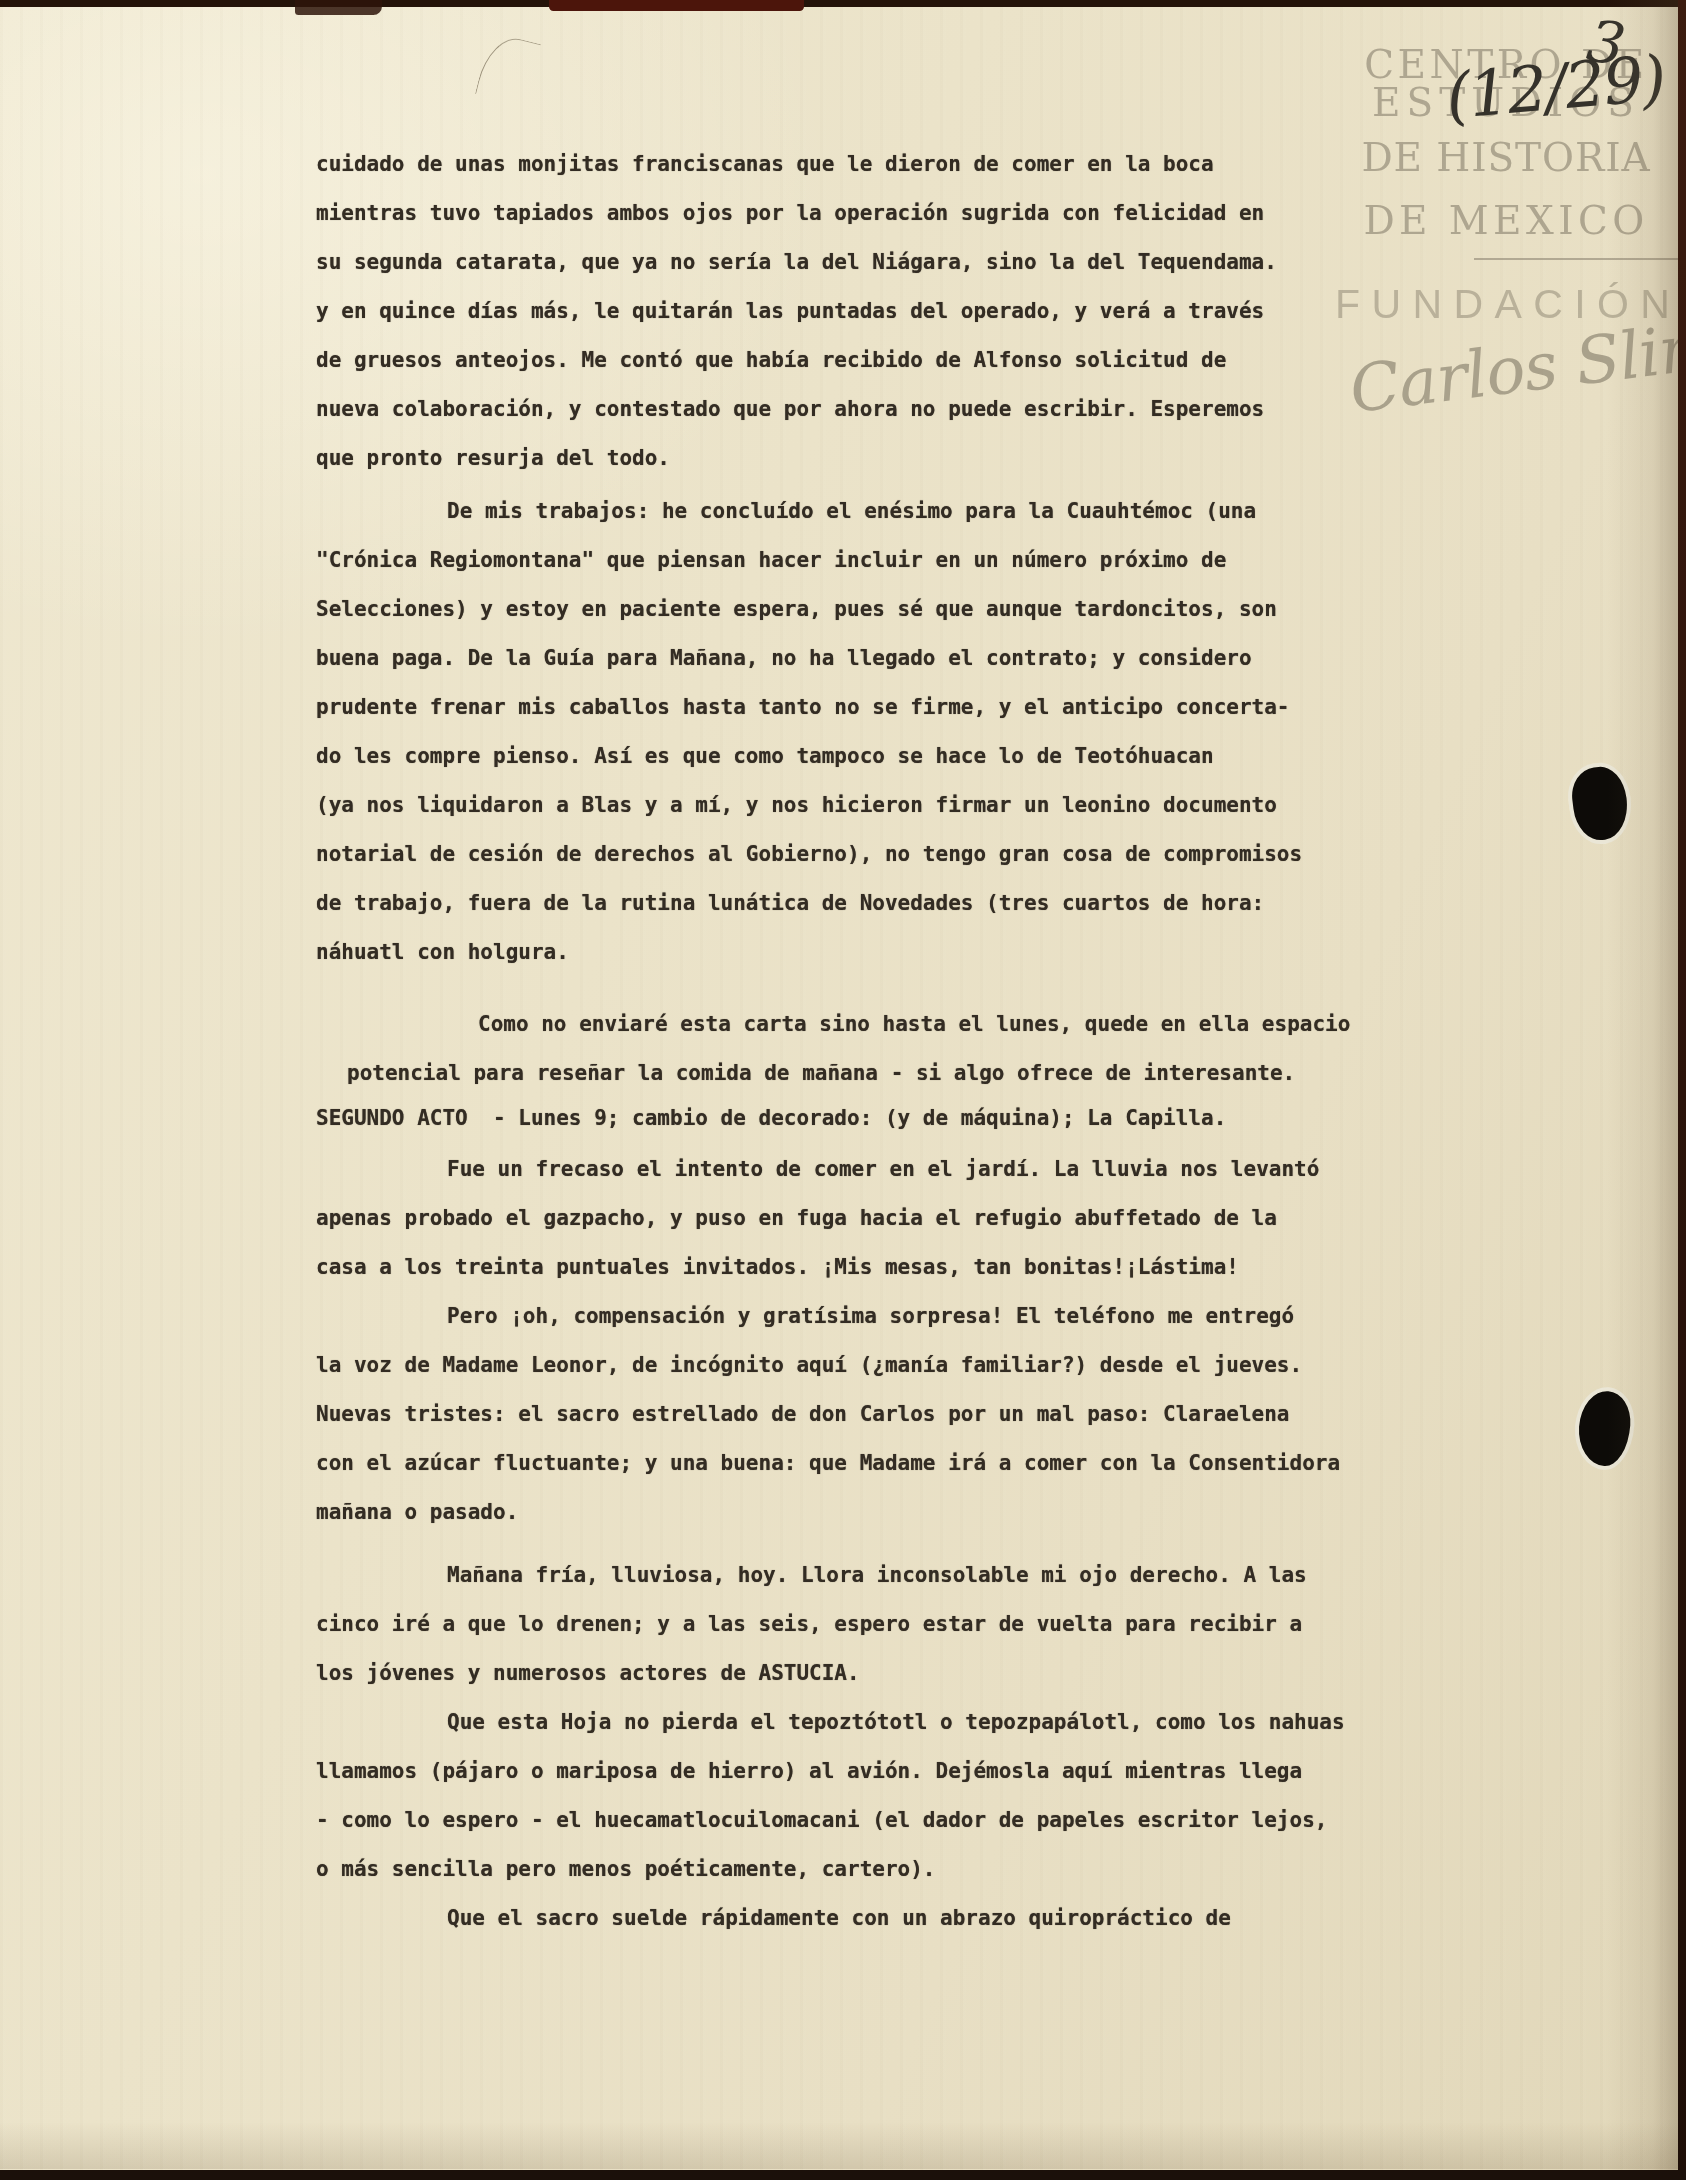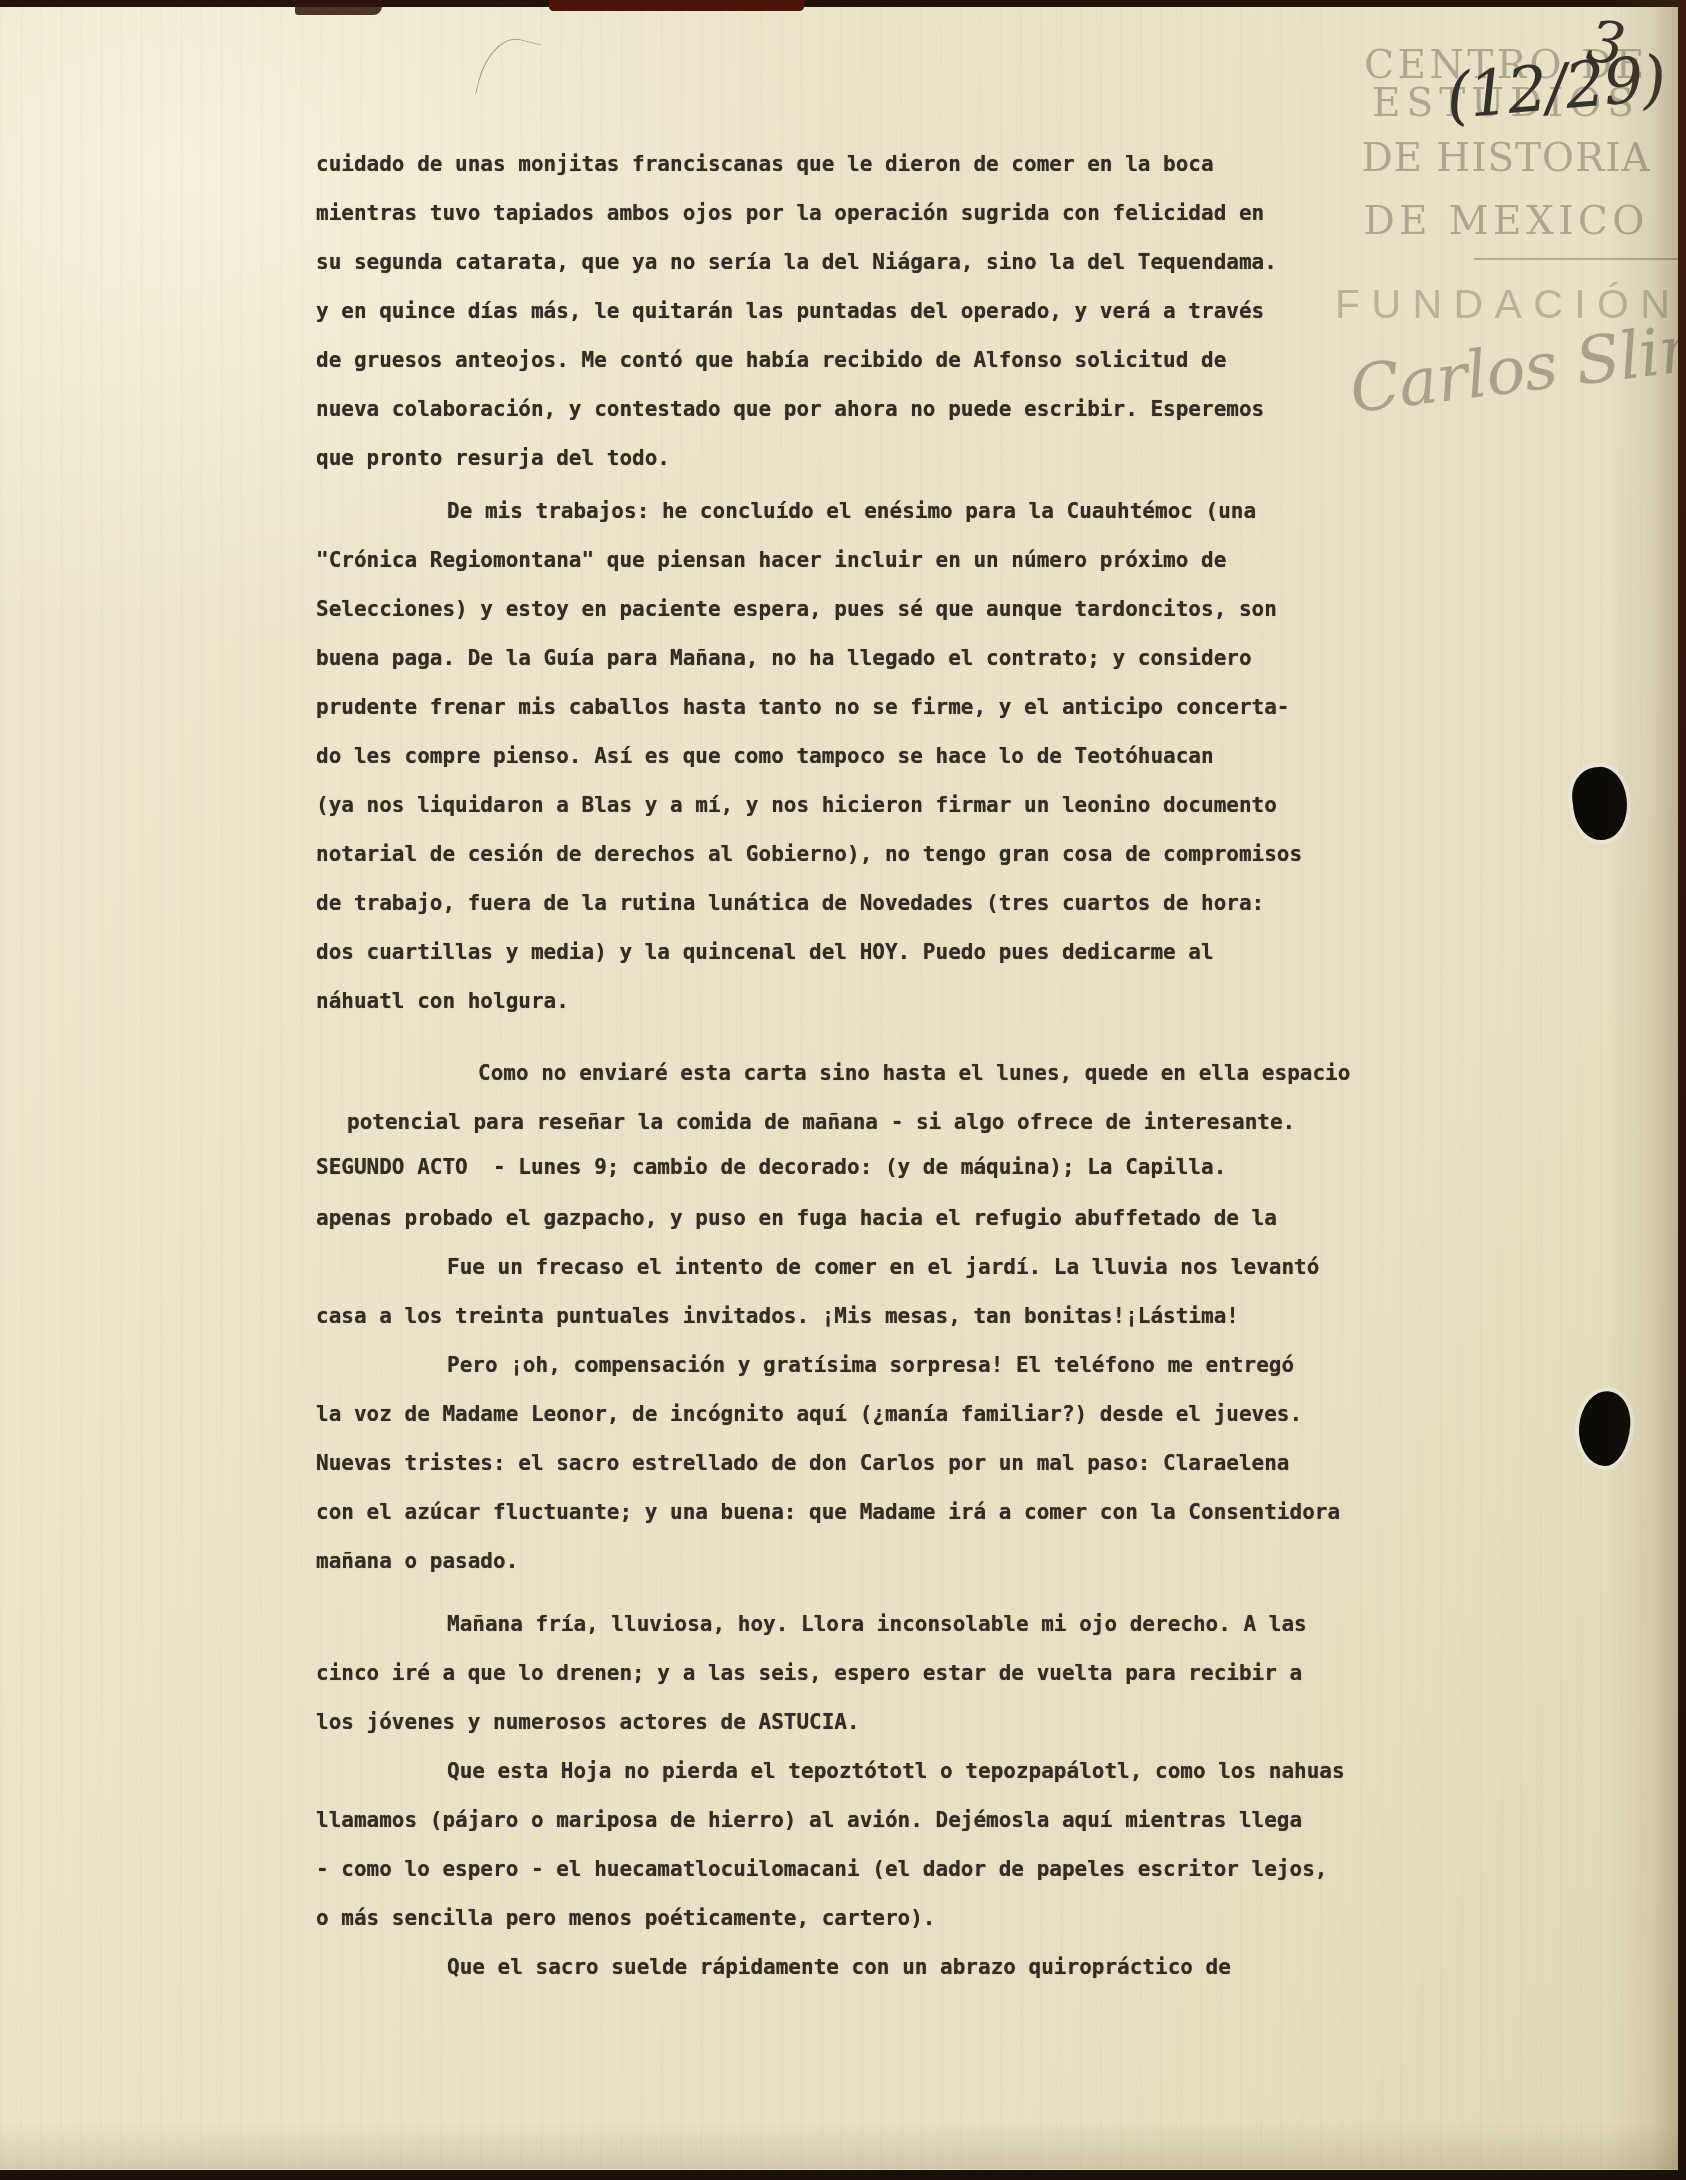--- a/index.html
+++ b/index.html
@@ -109,33 +109,32 @@
       <div class="para" style="margin-top: 4.4px;">
         <div class="line indent">De mis trabajos: he concluído el enésimo para la Cuauhtémoc (una</div>
         <div class="line">"Crónica Regiomontana" que piensan hacer incluir en un número próximo de</div>
         <div class="line">Selecciones) y estoy en paciente espera, pues sé que aunque tardoncitos, son</div>
         <div class="line">buena paga. De la Guía para Mañana, no ha llegado el contrato; y considero</div>
         <div class="line">prudente frenar mis caballos hasta tanto no se firme, y el anticipo concerta-</div>
         <div class="line">do les compre pienso. Así es que como tampoco se hace lo de Teotóhuacan</div>
         <div class="line">(ya nos liquidaron a Blas y a mí, y nos hicieron firmar un leonino documento</div>
         <div class="line">notarial de cesión de derechos al Gobierno), no tengo gran cosa de compromisos</div>
         <div class="line">de trabajo, fuera de la rutina lunática de Novedades (tres cuartos de hora:</div>
-        <div class="line">dos cuartillas y media) y la quincenal del HOY. Puedo pues dedicarme al</div>
         <div class="line">náhuatl con holgura.</div>
       </div>
       <div class="para" style="margin-top: 23px; margin-left: 31px;">
         <div class="line indent">Como no enviaré esta carta sino hasta el lunes, quede en ella espacio</div>
         <div class="line">potencial para reseñar la comida de mañana - si algo ofrece de interesante.</div>
       </div>
       <div class="para tight">
         <div class="line">SEGUNDO ACTO  - Lunes 9; cambio de decorado: (y de máquina); La Capilla.</div>
       </div>
       <div class="para" style="margin-top: 7px;">
+        <div class="line indent">Fue un frecaso el intento de comer en el jardí. La lluvia nos levantó</div>
         <div class="line">apenas probado el gazpacho, y puso en fuga hacia el refugio abuffetado de la</div>
-        <div class="line indent">Fue un frecaso el intento de comer en el jardí. La lluvia nos levantó</div>
         <div class="line">casa a los treinta puntuales invitados. ¡Mis mesas, tan bonitas!¡Lástima!</div>
       </div>
       <div class="para">
         <div class="line indent">Pero ¡oh, compensación y gratísima sorpresa! El teléfono me entregó</div>
         <div class="line">la voz de Madame Leonor, de incógnito aquí (¿manía familiar?) desde el jueves.</div>
         <div class="line">Nuevas tristes: el sacro estrellado de don Carlos por un mal paso: Claraelena</div>
         <div class="line">con el azúcar fluctuante; y una buena: que Madame irá a comer con la Consentidora</div>
         <div class="line">mañana o pasado.</div>
       </div>
       <div class="para" style="margin-top: 14px;">

